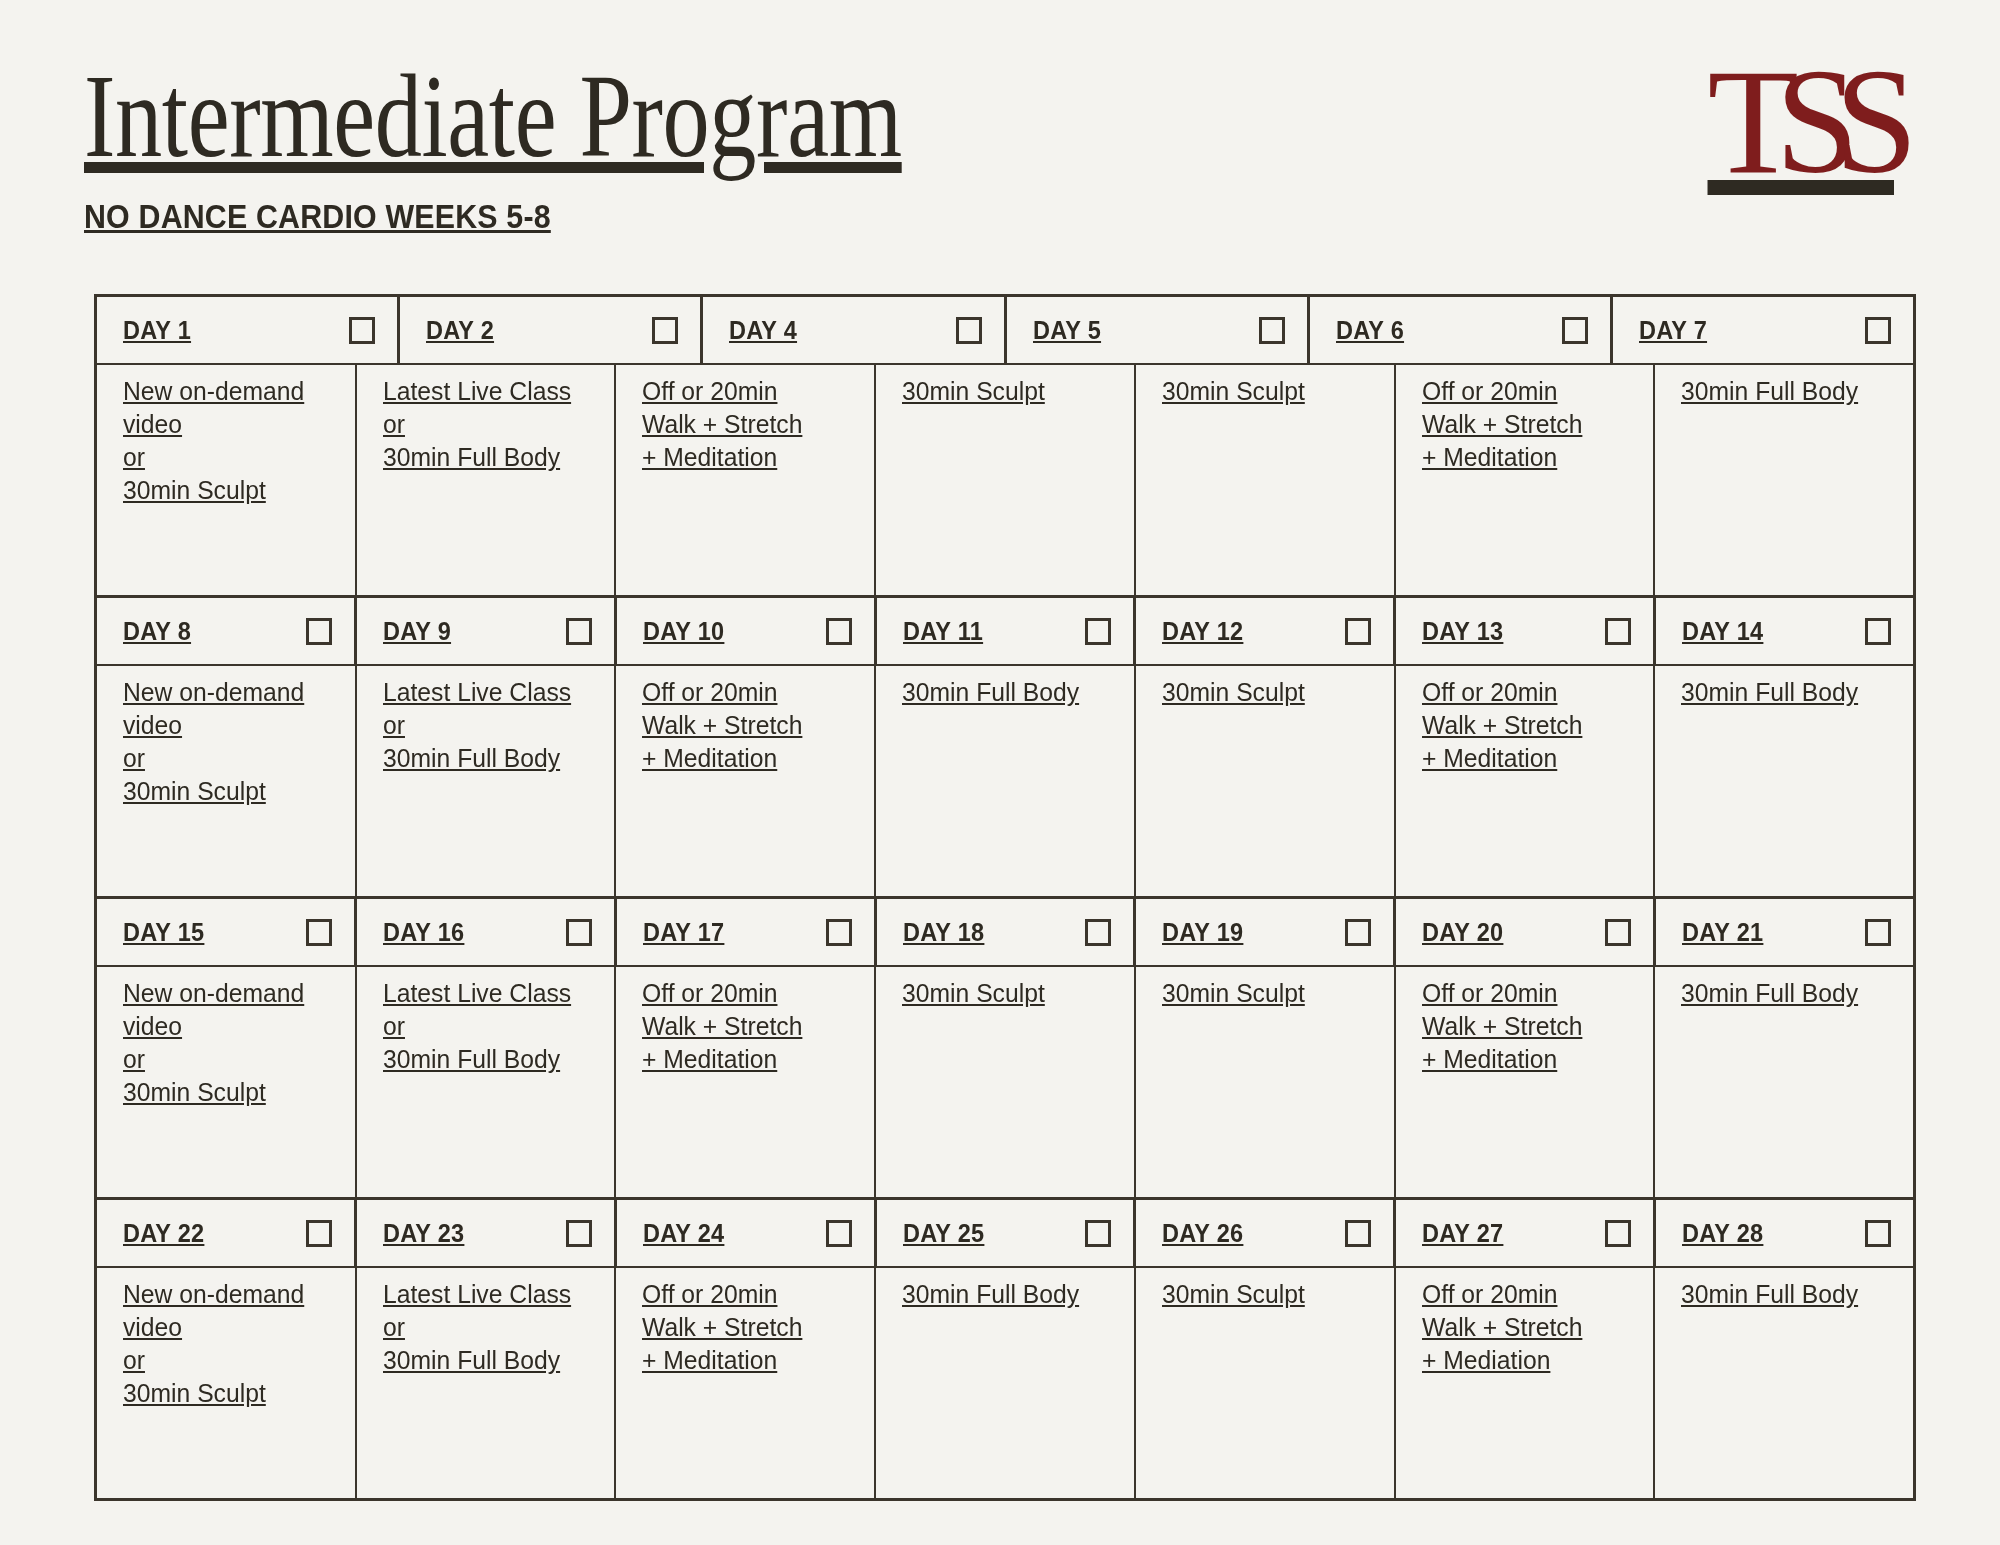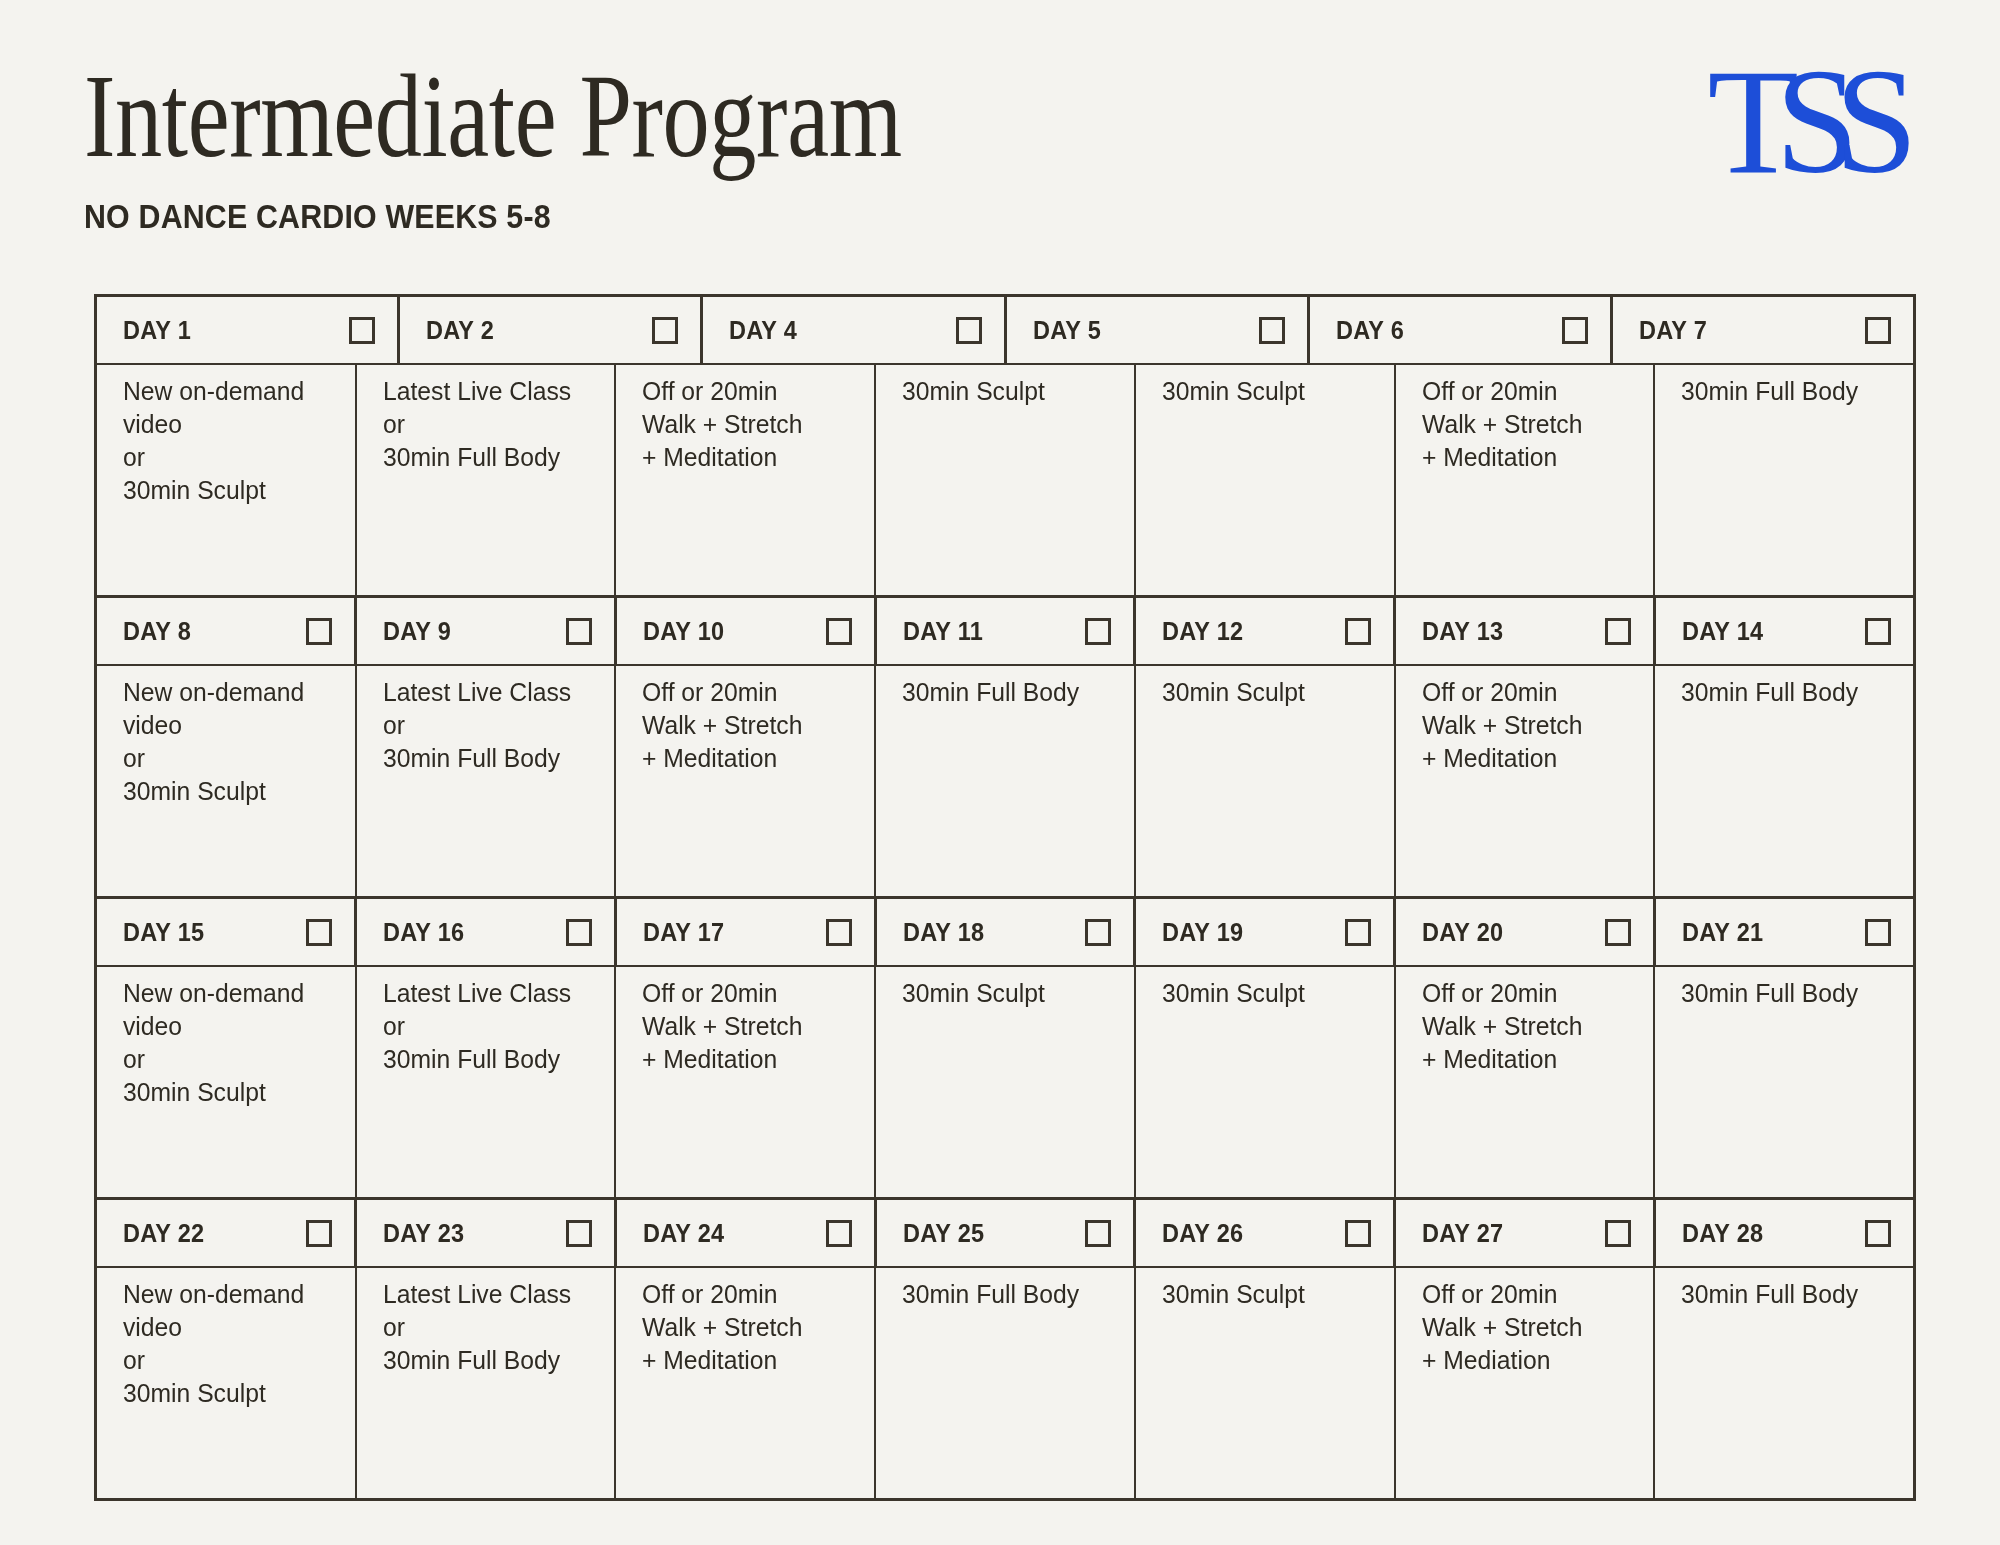--- a/index.html
+++ b/index.html
@@ -15,20 +15,21 @@
     color: #2E2A22;
     overflow: hidden;
   }
 
   .page {
     position: relative;
     width: 2000px;
     height: 1545px;
     box-sizing: border-box;
     padding: 0;
+    text-decoration: underline;
   }
 
   
   .header {
     position: relative;
     padding: 58px 72px 0 84px;
     display: flex;
     align-items: flex-start;
     justify-content: space-between;
   }
@@ -60,21 +61,21 @@
     transform: scaleX(0.92);
     transform-origin: left top;
     white-space: nowrap;
   }
 
   .logo {
     font-family: "Liberation Serif", "DejaVu Serif", serif;
     font-size: 150px;
     line-height: 0.82;
     font-weight: 400;
-    color: #1d4ed8;
+    color: #7f1d1d;
     letter-spacing: -24px;
     margin-right: 34px;
     margin-top: 2px;
     white-space: nowrap;
     user-select: none;
   }
 
   
   .calendar {
     margin: 58px 84px 0 94px;

